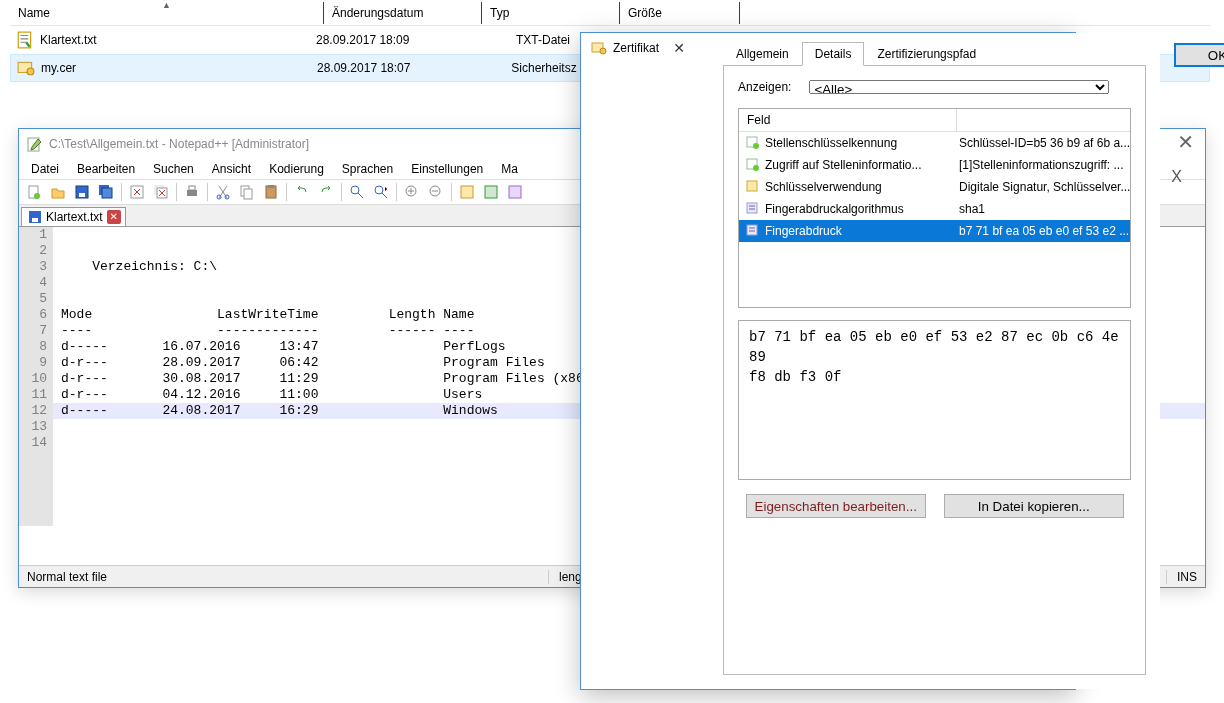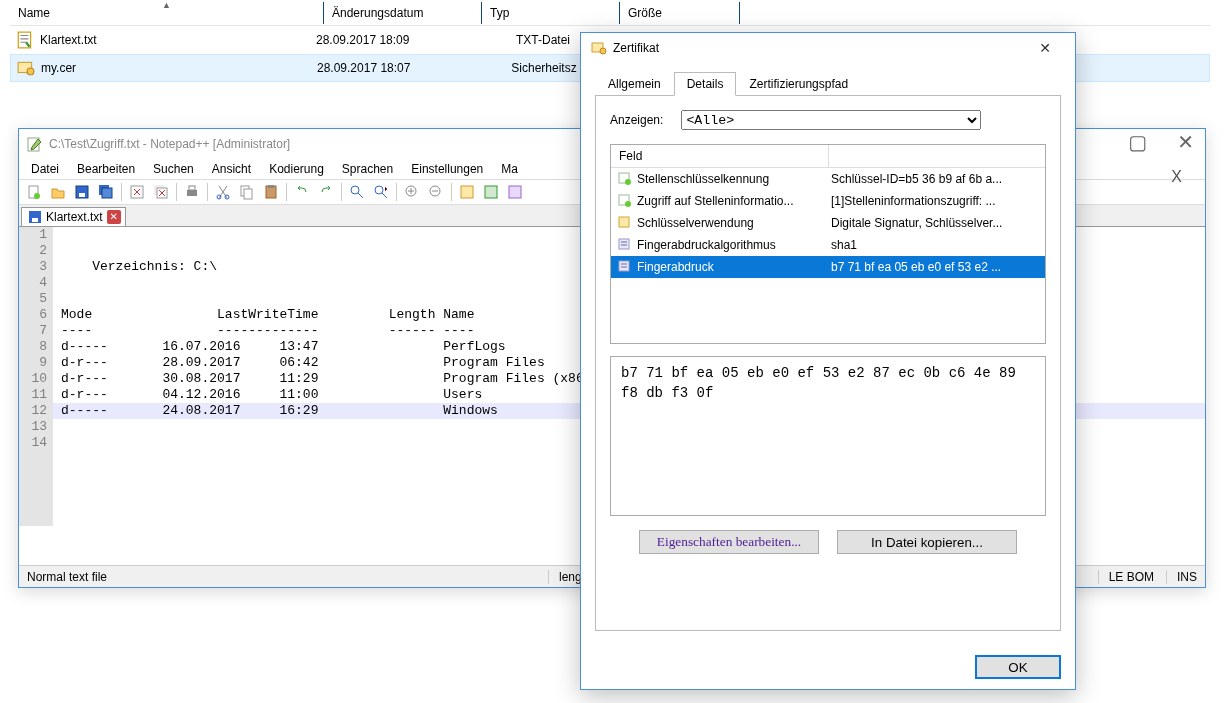--- a/index.html
+++ b/index.html
@@ -38,47 +38,47 @@
 .gutter { background: #e4e4e4; color: #808080; text-align: right; padding: 0 6px; user-select: none; width: 34px; }
 .gutter div { height: 16px; line-height: 16px; }
 .code { flex: 1; white-space: pre; }
 .code .ln { height: 16px; line-height: 16px; padding-left: 8px; }
 .code .ln.hl { background: #e8e8ff; }
 .npp-status { position: absolute; bottom: 0; left: 0; right: 0; height: 22px; border-top: 1px solid #ccc; display: flex; align-items: center; padding: 0 8px; background: #f0f0f0; gap: 12px; }
 .npp-status .seg { border-left: 1px solid #ccc; padding-left: 10px; }
 .npp-status .fill { flex: 1; }
 
 
-.cert { position: absolute; left: 580px; top: 32px; width: 496px; height: 658px; border: 1px solid #4a90d9; background: #fff; box-shadow: 0 6px 24px rgba(0,0,0,.25); display: flex; flex-direction: column; }
+.cert { position: absolute; left: 580px; top: 32px; width: 496px; height: 658px; border: 1px solid #4a90d9; background: #fff; box-shadow: 0 6px 24px rgba(0,0,0,.25); display: flex; }
 .cert-title { height: 30px; display: flex; align-items: center; padding: 0 10px; }
 .cert-title .ticon { width: 16px; height: 16px; margin-right: 6px; }
 .cert-title .spacer { flex: 1; }
 .cert-title .closebtn { width: 40px; text-align: center; cursor: pointer; font-size: 14px; color: #333; }
 .cert-body { flex: 1; padding: 8px 14px 14px; display: flex; flex-direction: column; background: #fff; }
 .cert-tabs { display: flex; border-bottom: 1px solid #bbb; }
 .cert-tab { padding: 4px 12px; border: 1px solid transparent; position: relative; top: 1px; cursor: pointer; }
 .cert-tab.active { border-color: #bbb; border-bottom-color: #fff; background: #fff; }
 .cert-panel { border: 1px solid #bbb; border-top: none; flex: 1; padding: 14px; display: flex; flex-direction: column; }
 .show-row { display: flex; align-items: center; gap: 18px; margin-bottom: 14px; }
-.show-row select { width: 300px; height: 20px; font-family: Liberation Mono, monospace; }
+.show-row select { width: 300px; height: 14px; }
 .cert-list { border: 1px solid #aaa; height: 200px; overflow: hidden; position: relative; }
 .cert-list-head { display: flex; background: #fff; border-bottom: 1px solid #ddd; }
 .cert-list-head .h { padding: 4px 8px; border-right: 1px solid #ddd; }
 .cert-list-head .h1 { width: 218px; }
 .cert-list-head .h2 { flex: 1; }
 .cert-list-body { height: 170px; overflow-y: scroll; }
 .cert-row { display: flex; align-items: center; height: 22px; cursor: pointer; }
 .cert-row .ic { width: 16px; height: 16px; margin: 0 4px 0 6px; }
 .cert-row .f1 { width: 194px; overflow: hidden; text-overflow: ellipsis; white-space: nowrap; }
 .cert-row .f2 { flex: 1; overflow: hidden; text-overflow: ellipsis; white-space: nowrap; }
 .cert-row.sel { background: #0a78d6; color: #fff; }
 .cert-detail { border: 1px solid #aaa; height: 160px; margin-top: 12px; padding: 6px 10px; font-family: "Courier New", monospace; font-size: 14px; line-height: 20px; white-space: pre-wrap; overflow: auto; }
 .cert-btns { display: flex; justify-content: center; gap: 18px; margin-top: 14px; }
 .cert-btns button { width: 180px; height: 24px; background: #e1e1e1; border: 1px solid #adadad; cursor: pointer; }
-.cert-btns button[disabled] { color: #4c1d95; cursor: default; font-family: Liberation Serif, serif; }
+.cert-btns button[disabled] { color: #7f1d1d; cursor: default; }
 .ok-row { display: flex; justify-content: flex-end; padding: 10px 14px; }
 .ok-row button { width: 86px; height: 24px; border: 2px solid #0a78d6; background: #e1e1e1; cursor: pointer; }
 
 
 .bg-wbtn { position: absolute; top: 130px; right: 30px; display:flex; gap:30px; font-size:20px; color:#666;}
 .bgX { position: absolute; top: 168px; right: 42px; font-size: 16px; color: #555; }
 
 
 svg { display: block; }
 </style>
@@ -122,21 +122,21 @@
 </div>
 
 <div class="npp">
   <div class="npp-title">
     <span class="ticon">
       <svg viewBox="0 0 16 16" width="16" height="16">
           <rect x="1" y="2" width="11" height="13" fill="#fff" stroke="#8a8"></rect>
           <path d="M11 3l3 3-7 7-3 1 1-3z" fill="#9c6" stroke="#573"></path>
         </svg>
     </span>
-    <span>C:\Test\Zugriff.txt - Notepad++ [Administrator]</span>
+    <span>C:\Test\Allgemein.txt - Notepad++ [Administrator]</span>
     <span class="spacer"></span>
   </div>
   <div class="npp-menu">
     <span>Datei</span>
     <span>Bearbeiten</span>
     <span>Suchen</span>
     <span>Ansicht</span>
     <span>Kodierung</span>
     <span>Sprachen</span>
     <span>Einstellungen</span>

